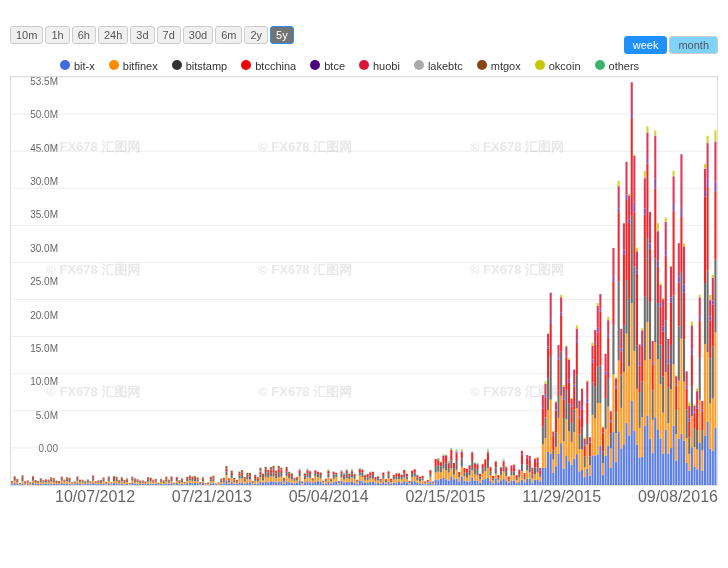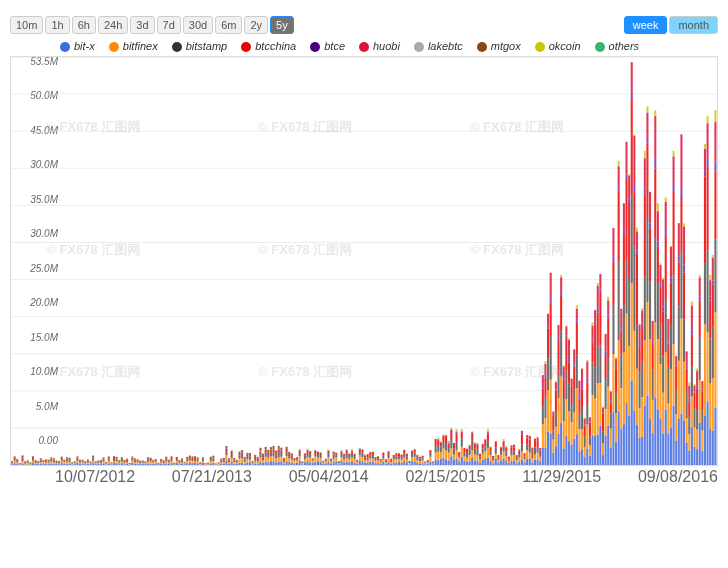--- a/index.html
+++ b/index.html
@@ -45,20 +45,21 @@
       color: #555;
     }
     .time-btn.active {
       background: #737373;
       color: #fff;
       border-color: #1e90ff;
     }
     .week-month-btns {
       display: flex;
       gap: 2px;
+      margin-top: 20px;
     }
     .wm-btn {
       padding: 2px 8px;
       font-size: 11px;
       background: #7dd3fc;
       border: 1px solid #ccc;
       border-radius: 3px;
       cursor: pointer;
       color: #555;
     }
@@ -70,23 +71,22 @@
     .legend-row {
       display: flex;
       flex-wrap: wrap;
       padding: 2px 60px 4px;
       gap: 8px 14px;
       font-size: 11px;
       align-items: center;
     }
     .legend-item {
       display: flex;
-      align-items: flex-end;
+      align-items: flex-start;
       gap: 4px;
-      font-style: italic;
     }
     .legend-dot {
       width: 10px;
       height: 10px;
       border-radius: 50%;
       display: inline-block;
     }
     .chart-svg {
       width: 100%;
       height: 100%;
@@ -106,24 +106,23 @@
     .y-axis-label {
       position: absolute;
       left: 0;
       top: 0;
       height: 100%;
       width: 55px;
       display: flex;
       flex-direction: column;
       justify-content: space-between;
       align-items: flex-end;
-      padding: 0 4px 20px 0;
+      padding: 0 4px 32px 0;
       font-size: 10px;
       color: #666;
-      font-style: italic;
     }
     .y-label {
       text-align: right;
     }
     .volume-label {
       position: absolute;
       left: 10px;
       top: 50%;
       transform: rotate(-90deg) translateX(50%);
       transform-origin: left center;

